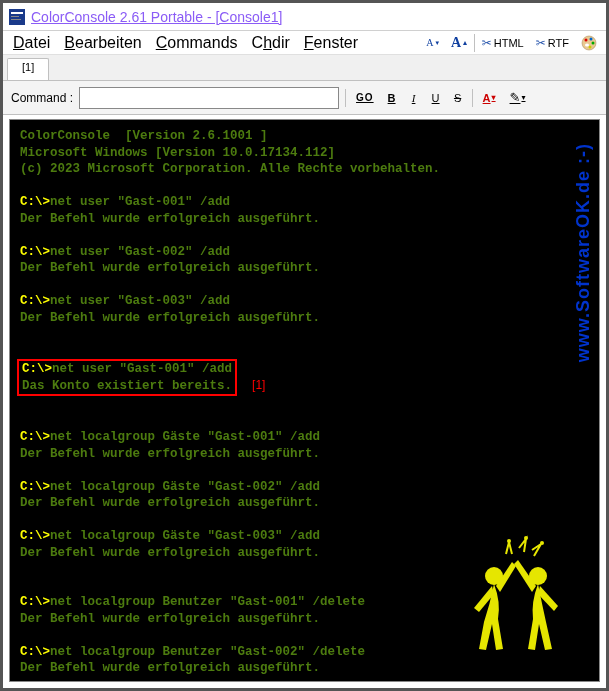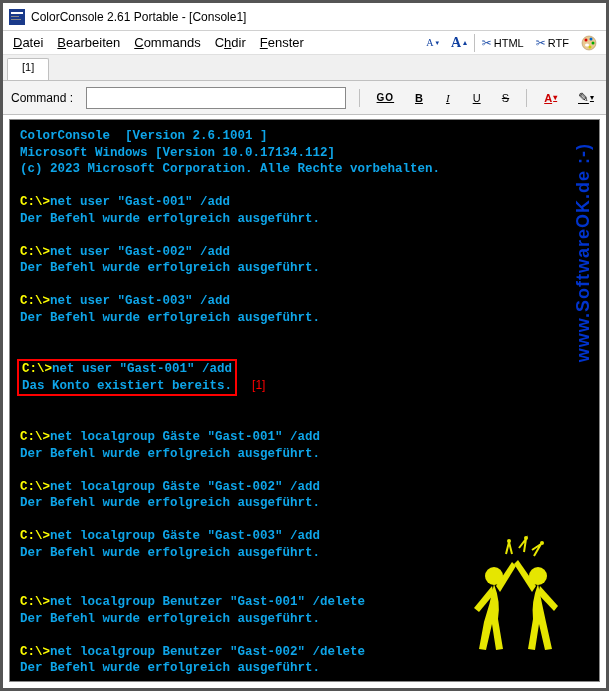--- a/index.html
+++ b/index.html
@@ -19,34 +19,34 @@
       border-bottom: 1px solid #d0d0d0;
       display: flex;
       align-items: center;
       padding: 0 6px;
     }
     .title-icon {
       width: 16px;
       height: 16px;
       margin-right: 6px;
     }
-    .title-text { color: #000000; font-size: 12px; }
+    .title-text { color: #8b5cf6; font-size: 14px; text-decoration: underline; }
     .menu-bar {
       height: 24px;
       background: #fff;
       border-bottom: 1px solid #e0e0e0;
       display: flex;
       align-items: center;
       padding: 0 4px;
       gap: 2px;
     }
     .menu-item {
       padding: 2px 6px;
       cursor: pointer;
-      font-size: 13px;
+      font-size: 16px;
     }
     .menu-item .u { text-decoration: underline; }
     .menu-spacer { flex: 1; }
     .menu-btn {
       padding: 2px 5px;
       cursor: pointer;
       font-size: 11px;
       display: inline-flex;
       align-items: center;
       gap: 2px;
@@ -75,21 +75,20 @@
       cursor: pointer;
     }
     .toolbar2 {
       height: 34px;
       background: #f4f4f4;
       border-bottom: 1px solid #c0c0c0;
       display: flex;
       align-items: center;
       padding: 0 8px;
       gap: 6px;
-      justify-content: space-between;
     }
     .cmd-label { font-size: 12px; }
     .cmd-input {
       height: 22px;
       width: 260px;
       border: 1px solid #888;
       background: #fff;
       padding: 0 4px 0 16px;
       font-size: 12px;
     }
@@ -122,21 +121,21 @@
       border: 1px solid #888;
       padding: 8px 10px;
       font-family: "Consolas", "Courier New", monospace;
       font-size: 12.5px;
       font-weight: bold;
       line-height: 1.32;
       overflow: hidden;
       white-space: pre;
     }
     .yel { color: #ffff00; }
-    .grn { color: #0ea5e9; }
+    .grn { color: #4d7c0f; }
     .highlight-box {
       border: 2px solid #ff0000;
       display: inline-block;
       padding: 0px 3px;
       margin-left: -3px;
     }
     .callout {
       color: #ff0000;
       font-family: sans-serif;
       font-weight: normal;

